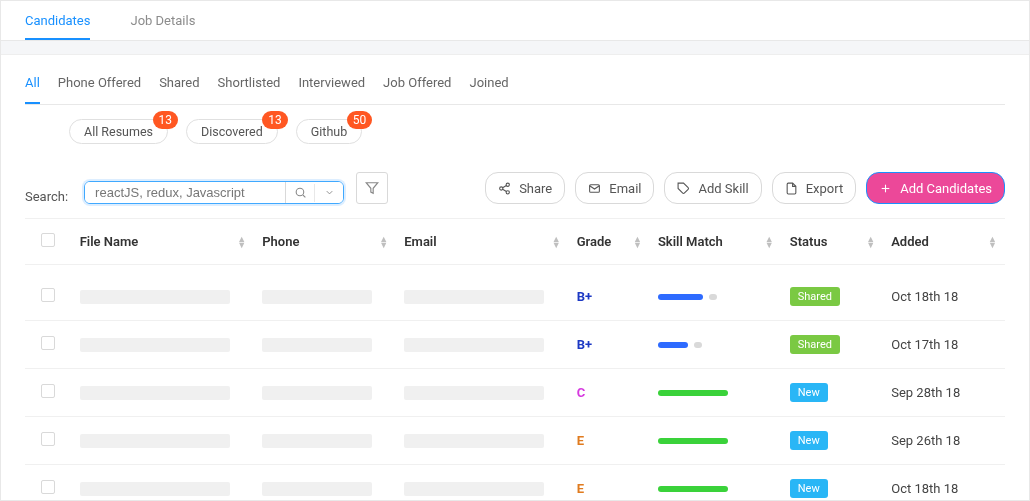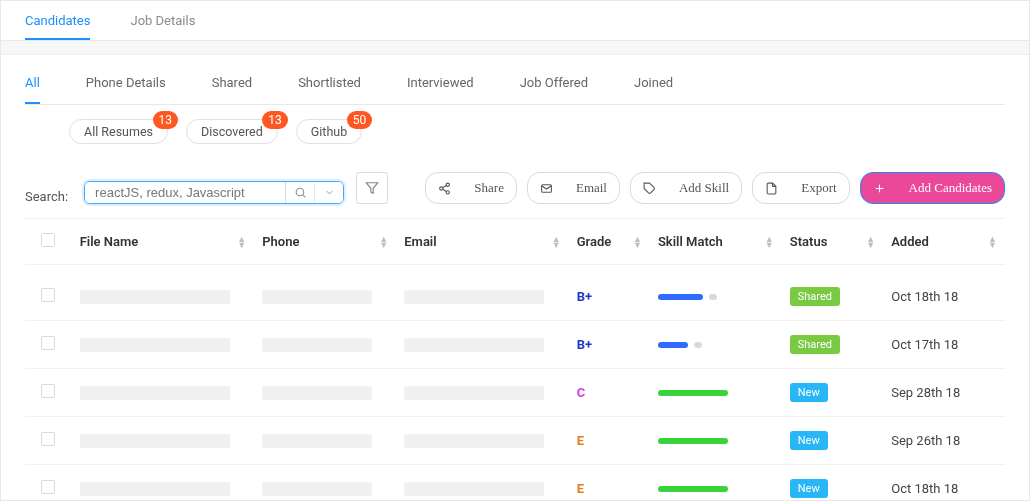--- a/index.html
+++ b/index.html
@@ -3,37 +3,37 @@
 <meta charset="utf-8">
 <style>
   * { box-sizing: border-box; margin: 0; padding: 0; }
   body { font-family: -apple-system, BlinkMacSystemFont, "Segoe UI", Roboto, sans-serif; font-size: 13px; color: #444; background: #fff; }
   .page { width: 1030px; height: 501px; border: 1px solid #e8e8e8; overflow: hidden; background:#fff; }
   .outer-tabs { display: flex; gap: 40px; padding: 0 24px; border-bottom: 1px solid #e8e8e8; }
   .outer-tab { padding: 12px 0 10px; color: #8c8c8c; cursor: pointer; border-bottom: 2px solid transparent; font-size: 13px; }
   .outer-tab.active { color: #1890ff; border-bottom-color: #1890ff; }
   .spacer { height: 14px; background: #f5f6f8; border-bottom:1px solid #eee; }
   .inner { padding: 0 24px; }
-  .inner-tabs { display: flex; gap: 46px; border-bottom: 1px solid #e8e8e8; margin-top:4px;}
+  .inner-tabs { display: flex; gap: 18px; border-bottom: 1px solid #e8e8e8; margin-top:4px;}
   .inner-tab { padding: 16px 0 12px; color: #666; cursor: pointer; border-bottom: 2px solid transparent; font-size: 13px; }
   .inner-tab.active { color: #1890ff; border-bottom-color: #1890ff; }
   .chips { display: flex; gap: 18px; padding: 14px 0 6px 44px; }
   .chip-wrap { position: relative; }
   .chip { border: 1px solid #e0e0e0; border-radius: 16px; padding: 4px 14px; font-size: 12.5px; color: #555; background: #fff; cursor:pointer; }
   .badge { position: absolute; top: -8px; right: -10px; background: #ff5722; color: #fff; font-size: 12px; border-radius: 10px; padding: 2px 6px; line-height: 1.2; min-width: 16px; text-align:center;}
   .toolbar { display: flex; align-items: flex-end; gap: 10px; padding: 22px 0 14px; }
   .search-label { color:#555; margin-right:6px; }
   .search-box { display: flex; align-items: center; border: 1px solid #40a9ff; border-radius: 6px; height: 23px; overflow: hidden; box-shadow: 0 0 0 2px rgba(24,144,255,0.15); }
   .search-input { border: none; outline: none; padding: 0 10px; width: 200px; height: 100%; font-size: 13px; color:#777; }
   .search-btns { display:flex; height:100%; border-left:1px solid #d9d9d9;}
   .search-icon-btn { width:28px; display:flex; align-items:center; justify-content:center; color:#888; cursor:pointer; background:#fff;}
   .search-divider { width:1px; background:#e8e8e8; height:18px; align-self:center;}
   .filter-btn { width:32px; height:32px; border:1px solid #d9d9d9; border-radius:3px; display:flex; align-items:center; justify-content:center; color:#888; cursor:pointer; margin-left:2px;}
   .flex-spacer { flex:1; }
-  .btn { height:32px; padding:0 12px; border:1px solid #d9d9d9; border-radius:13px; background:#fff; display:flex; align-items:center; gap:23px; color:#555; cursor:pointer; font-size:13px;font-family:Liberation Serif, serif;}
+  .btn { height:32px; padding:0 12px; border:1px solid #d9d9d9; border-radius:13px; background:#fff; display:flex; align-items:center; gap:8px; color:#555; cursor:pointer; font-size:13px;}
   .btn.primary { background:#ec4899; border-color:#1890ff; color:#fff; }
   .btn svg { flex-shrink:0; }
   table { width:100%; border-collapse: collapse; }
   thead th { text-align:right; font-weight:600; color:#333; font-size:13px; padding: 14px 8px; border-top:1px solid #f0f0f0; border-bottom:1px solid #f0f0f0; background:#fff; }
   tbody td { padding: 14px 8px; border-bottom:1px solid #f0f0f0; vertical-align:middle; }
   .sort { display:inline-flex; flex-direction:column; gap:0; margin-left:6px; color:#bfbfbf; vertical-align:middle; line-height:6px; font-size:9px;}
   .checkbox { width:14px; height:14px; border:1px solid #d9d9d9; border-radius:2px; display:inline-block; background:#fff; }
   .placeholder { height:14px; background:#f0f0f0; border-radius:2px; }
   .ph-file { width:150px; }
   .ph-phone { width:110px; }
@@ -60,21 +60,21 @@
 <div class="outer-tabs">
   <div class="outer-tab active">Candidates</div>
   <div class="outer-tab">Job Details</div>
 </div>
 <div class="spacer"></div>
 
 <div class="inner">
 
   <div class="inner-tabs">
     <div class="inner-tab active">All</div>
-    <div class="inner-tab">Phone Details</div>
+    <div class="inner-tab">Phone Offered</div>
     <div class="inner-tab">Shared</div>
     <div class="inner-tab">Shortlisted</div>
     <div class="inner-tab">Interviewed</div>
     <div class="inner-tab">Job Offered</div>
     <div class="inner-tab">Joined</div>
   </div>
 
   <div class="chips">
     <div class="chip-wrap">
       <div class="chip">All Resumes</div>

